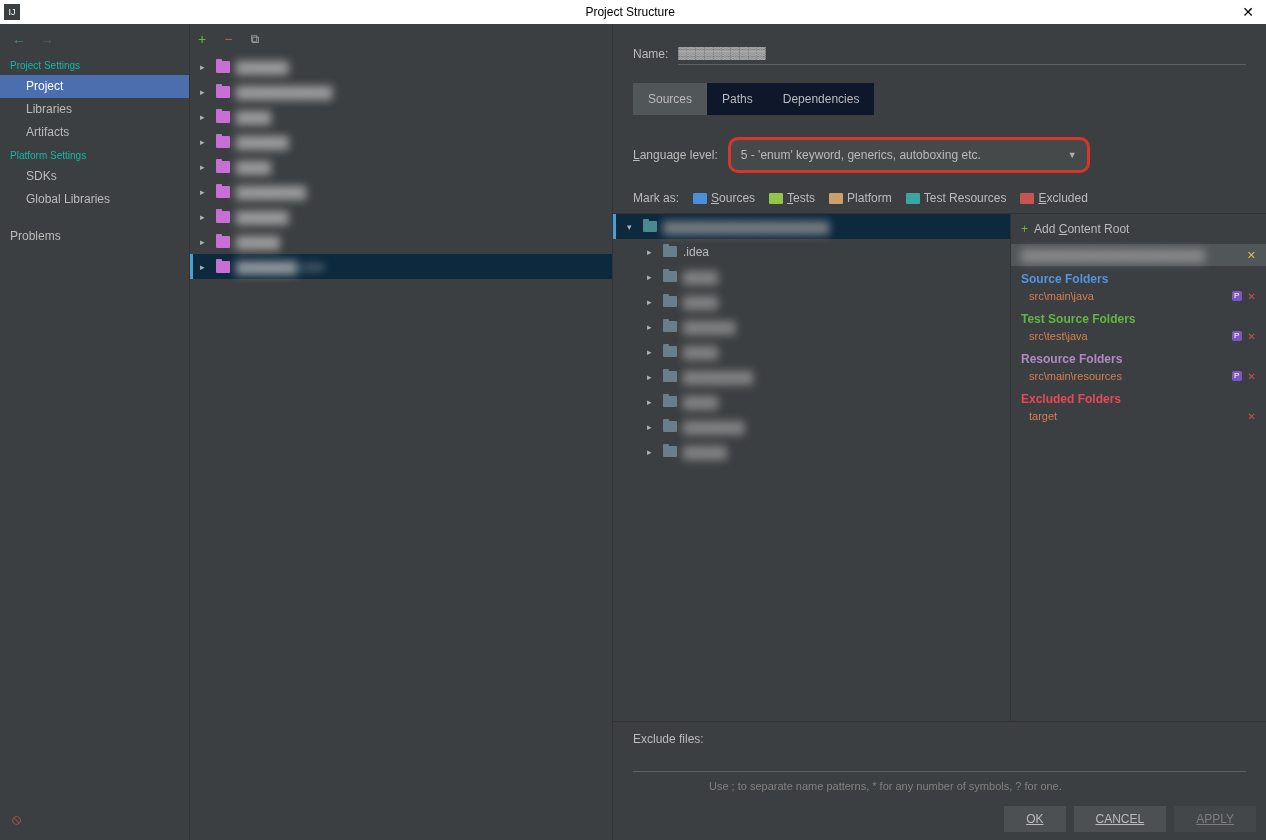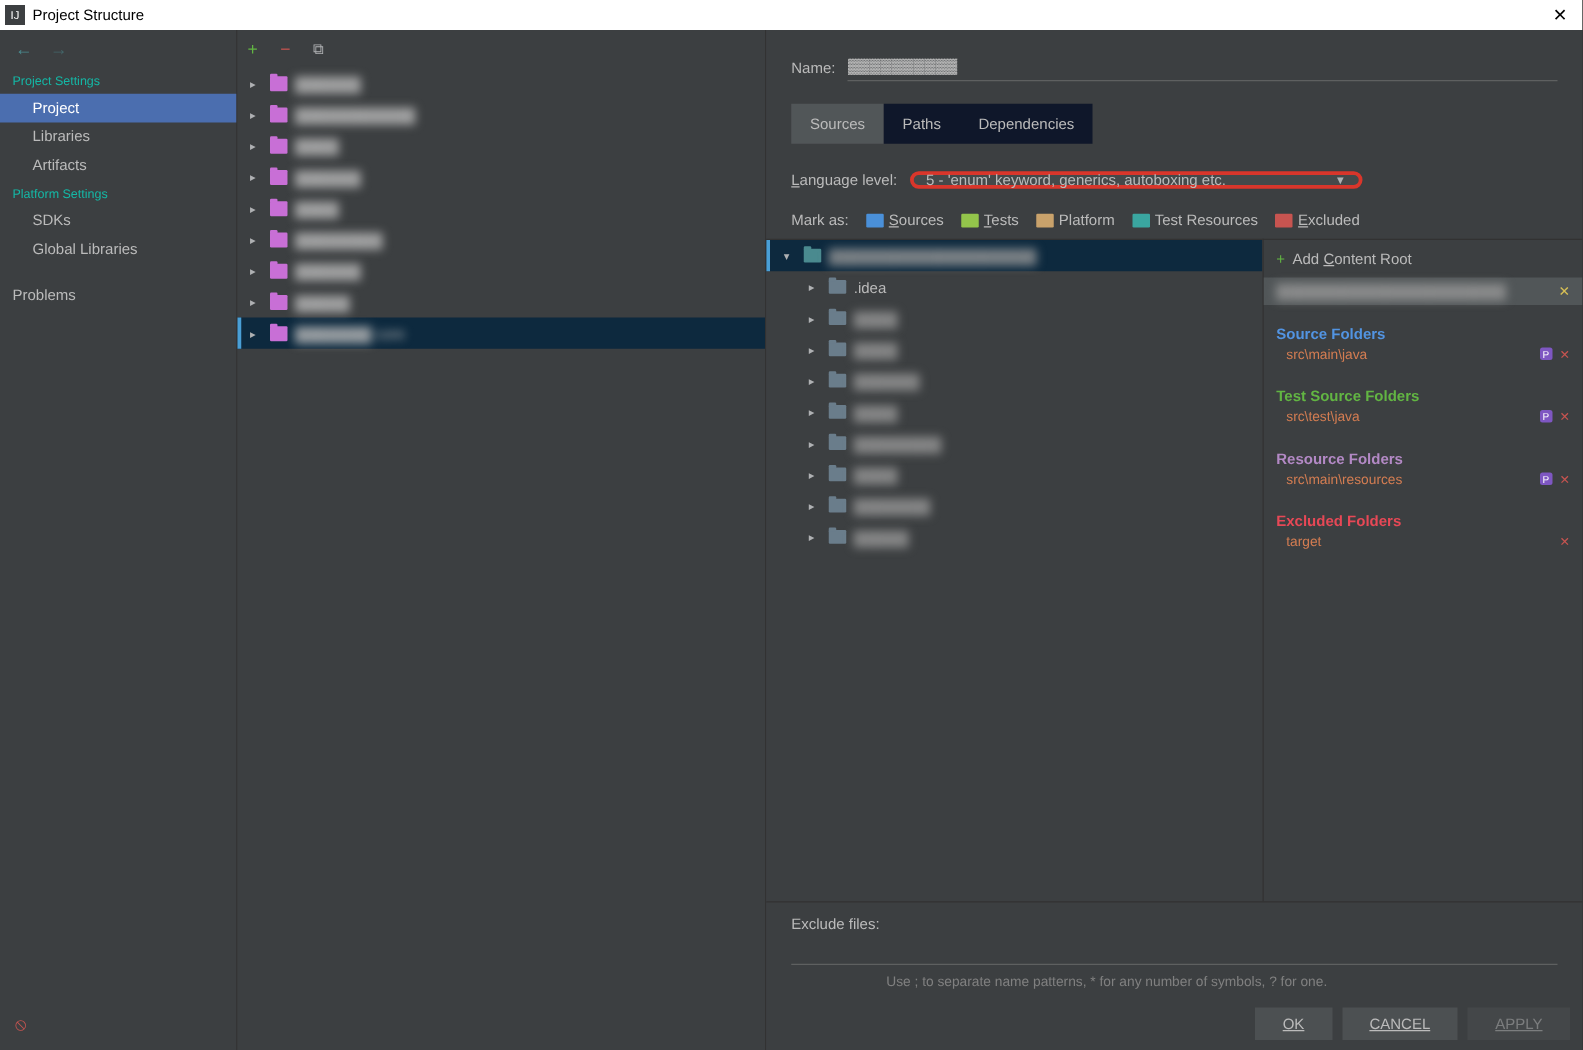--- a/index.html
+++ b/index.html
@@ -1,20 +1,20 @@
 <!DOCTYPE html>
 <html><head>
 <meta charset="utf-8">
 <style>
 * { margin: 0; padding: 0; box-sizing: border-box; font-family: "Segoe UI", Arial, sans-serif; }
 body { width: 1266px; height: 840px; background: #2b2b2b; color: #bbbbbb; font-size: 12px; overflow: hidden; }
 
 .titlebar { height: 24px; background: #ffffff; display: flex; align-items: center; padding: 0 4px; color: #000; }
 .titlebar .icon { width: 16px; height: 16px; background: #3c3f41; margin-right: 6px; display: flex; align-items: center; justify-content: center; color: #fff; font-size: 9px; }
-.titlebar .title { flex: 1; font-size: 12px; }
+.titlebar .title { flex: 1; font-size: 12px; text-align: center; }
 .titlebar .close { font-size: 14px; padding: 0 8px; cursor: pointer; }
 
 .main { display: flex; height: 816px; background: #3c3f41; }
 
 
 .sidebar { width: 190px; background: #3c3f41; border-right: 1px solid #323232; display: flex; flex-direction: column; }
 .sidebar-toolbar { height: 30px; display: flex; align-items: center; padding: 0 12px; gap: 14px; }
 .arrow { width: 14px; color: #4a8a8f; font-size: 14px; cursor: pointer; }
 .sb-heading { color: #14b8a6; padding: 6px 10px 4px; font-size: 10px; }
 .sb-item { padding: 3px 10px 3px 26px; color: #bbbbbb; cursor: pointer; font-size: 12px; line-height: 17px; }
@@ -40,21 +40,21 @@
 
 .content { flex: 1; background: #3c3f41; display: flex; flex-direction: column; padding: 0; }
 .name-row { display: flex; align-items: center; padding: 18px 20px 0 20px; gap: 10px; }
 .name-input { flex: 1; background: transparent; border: none; border-bottom: 1px solid #5e6060; color: #bbb; padding: 4px 0; font-size: 12px; }
 
 .tabs { display: flex; padding: 18px 20px 0 20px; gap: 0; }
 .tab { padding: 8px 14px; background: #0f172a; color: #bbbbbb; cursor: pointer; font-size: 12px; border: 1px solid transparent; }
 .tab.active { background: #515658; }
 
 .lang-row { display: flex; align-items: center; padding: 22px 20px 0 20px; gap: 10px; }
-.lang-select { flex: 0 0 362px; border: 3px solid #d9362b; border-radius: 10px; padding: 4px 10px; display: flex; align-items: center; justify-content: space-between; color: #bbb; background: #45494a; height: 14px; cursor: pointer; }
+.lang-select { flex: 0 0 362px; border: 3px solid #d9362b; border-radius: 10px; padding: 4px 10px; display: flex; align-items: center; justify-content: space-between; color: #bbb; background: #45494a; height: 36px; cursor: pointer; }
 .lang-select .caret { font-size: 9px; color: #afb1b3; }
 
 .mark-row { display: flex; align-items: center; padding: 18px 8px 8px 20px; gap: 14px; font-size: 12px; }
 .mark-btn { display: flex; align-items: center; gap: 4px; cursor: pointer; }
 .swatch { width: 14px; height: 11px; border-radius: 1px; }
 .sw-src { background: #4a90d9; }
 .sw-test { background: #93c54b; }
 .sw-res { background: #c9a26b; }
 .sw-tres { background: #3aa6a0; }
 .sw-excl { background: #c75450; }
@@ -66,21 +66,21 @@
 .tree-row.root { background: #0d293e; border-left: 3px solid #4a9fd6; padding-left: 11px; }
 .folder-icon { width: 14px; height: 11px; border-radius: 1px; background: #6a7d8b; position: relative; }
 .folder-icon::before { content: ""; position: absolute; width: 6px; height: 3px; background: inherit; top: -2px; left: 0; border-radius: 1px 1px 0 0; }
 .folder-root { background: #4a8a8f; }
 
 .roots-pane { width: 256px; border-left: 1px solid #323232; border-top: 1px solid #323232; padding: 0; font-size: 12px; }
 .add-root { height: 30px; display: flex; align-items: center; padding: 0 10px; color: #bbb; gap: 6px; cursor: pointer; }
 .add-root .plus { color: #62b543; }
 .root-path-row { background: #515658; padding: 4px 10px; display: flex; align-items: center; }
 .close-x { margin-left: auto; color: #d6bf55; cursor: pointer; font-size: 11px; }
-.folder-group { padding: 16px 10px 2px; }
+.folder-group { padding: 6px 10px 2px; }
 .fg-title { font-weight: bold; margin-bottom: 2px; }
 .fg-src { color: #5294e2; }
 .fg-test { color: #62b543; }
 .fg-res { color: #b389c5; }
 .fg-excl { color: #e74856; }
 .fg-item { color: #d47d52; padding: 2px 0 2px 8px; display: flex; align-items: center; font-size: 11px; }
 .fg-item .edit-icons { margin-left: auto; display: flex; gap: 6px; }
 .p-icon { background: #7e57c2; color: #fff; font-size: 8px; width: 10px; height: 10px; border-radius: 2px; display: inline-flex; justify-content: center; align-items: center; }
 .x-icon { color: #c75450; cursor: pointer; font-size: 10px; }
 

